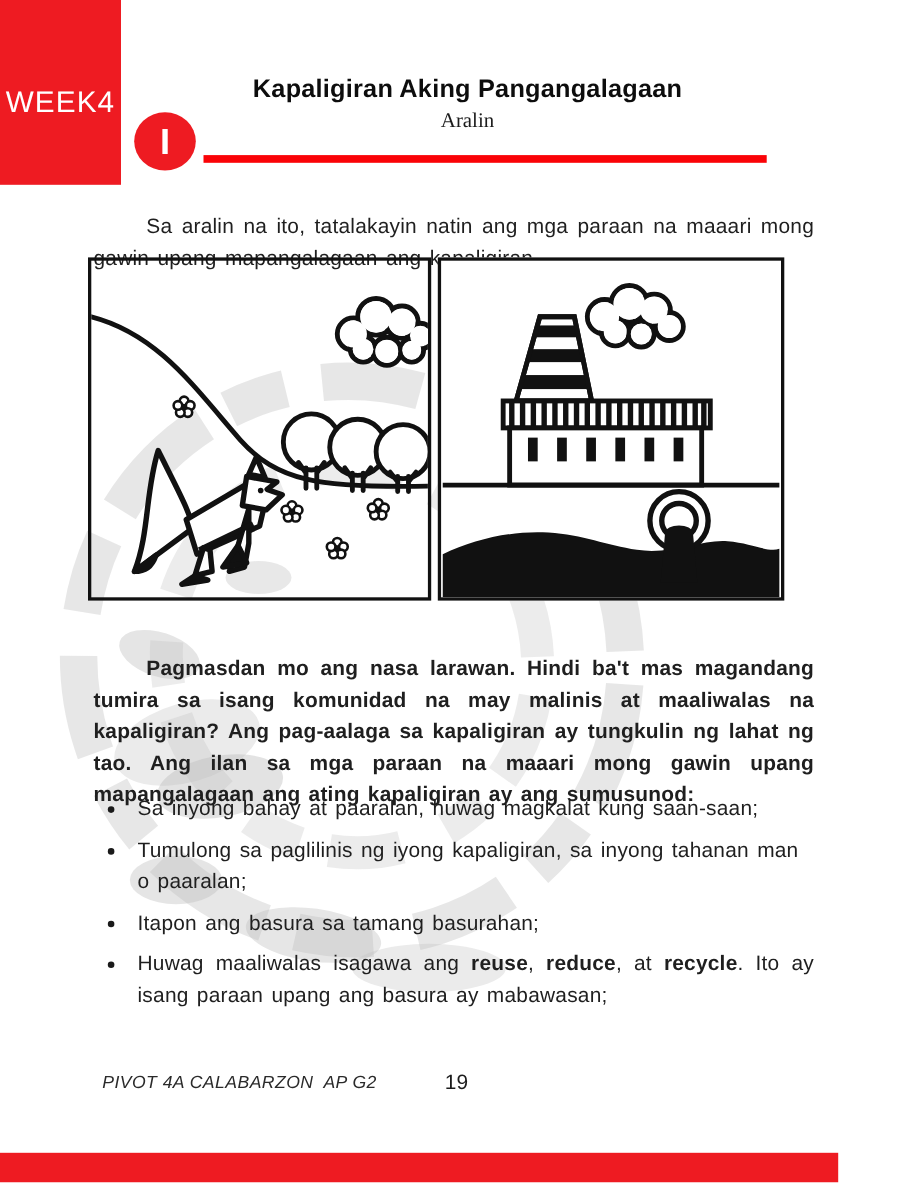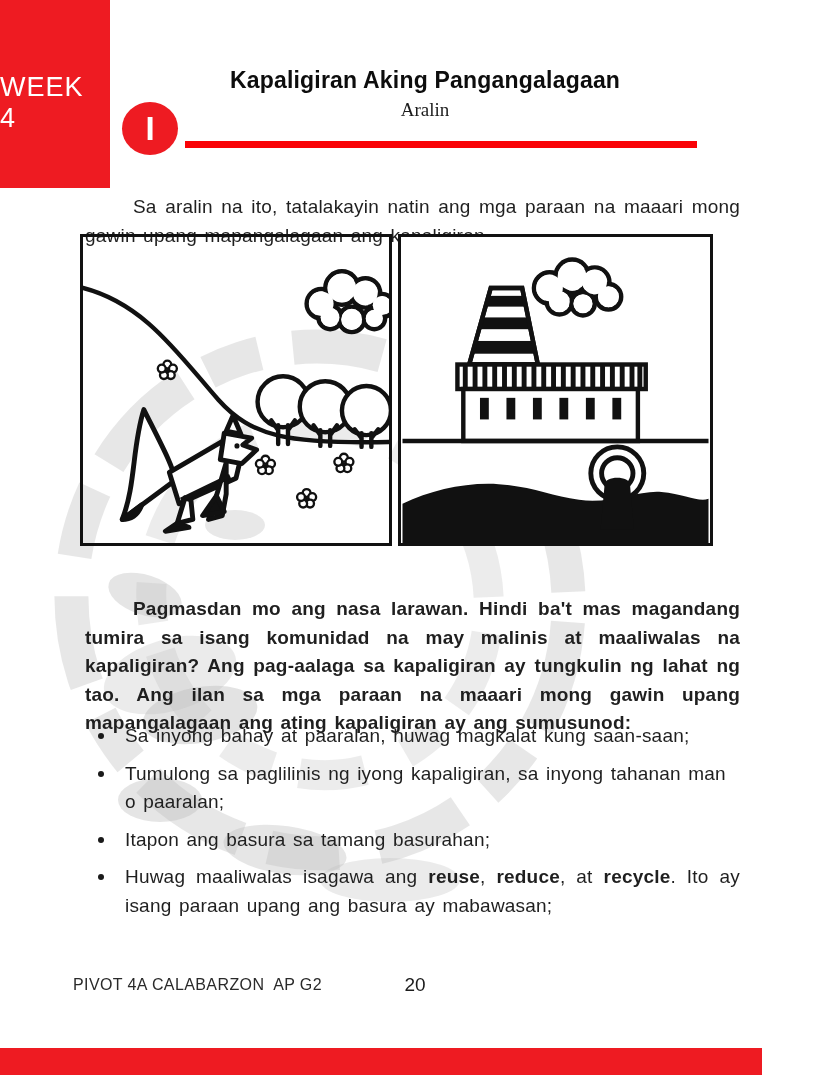--- a/index.html
+++ b/index.html
@@ -4,22 +4,22 @@
 <style>
   html,body{margin:0;padding:0;}
   body{
     width:825px;height:1075px;position:relative;background:#ffffff;
     font-family:"Liberation Sans", sans-serif;color:#1c1c1c;overflow:hidden;
   }
   .layer{position:absolute;z-index:1;}
 
   
   .week-badge{
-    left:0;top:0;width:110px;height:188px;background:var(--red);
-    color:#fff;display:flex;flex-direction:column;align-items:flex-start;justify-content:center;
+    left:0;top:0;width:110px;height:168px;background:var(--red);
+    color:#fff;display:flex;flex-direction:row;align-items:center;justify-content:center;
     font-size:27px;letter-spacing:1px;line-height:31px;padding-top:18px;box-sizing:border-box;
   }
 
   
   .lesson-circle{
     left:122px;top:102px;width:56px;height:53px;background:var(--red);border-radius:50%;
     display:flex;align-items:center;justify-content:center;color:#fff;
     font-size:33px;font-weight:bold;
   }
 
@@ -46,21 +46,21 @@
 
   
   .bullet-list{left:85px;top:722px;width:655px;margin:0;padding:0;list-style:none;}
   .bullet-item{display:flex;margin:0 0 9px 0;}
   .bullet-item .dot{flex:0 0 auto;width:6px;height:6px;border-radius:50%;background:#1a1a1a;margin:11px 21px 0 13px;}
   .bullet-item .btext{flex:1;font-size:19px;line-height:28.5px;letter-spacing:.2px;word-spacing:2px;color:#1f1f1f;}
   .bullet-item.justify .btext{text-align:justify;}
   .bullet-item .btext b{font-weight:bold;}
 
   
-  .footer-left{left:73px;top:976px;font-size:16px;color:#2a2a2a;white-space:pre;letter-spacing:.4px;}
+  .footer-left{left:93px;top:976px;font-size:16px;font-style:italic;color:#2a2a2a;white-space:pre;letter-spacing:.4px;}
   .page-number{left:395px;top:974px;width:40px;text-align:center;font-size:19px;color:#1c1c1c;}
   .bottom-bar{left:0;top:1048px;width:762px;height:27px;background:var(--red);}
 
   
   .watermark{left:50px;top:295px;width:560px;height:610px;z-index:0;pointer-events:none;}
 
   :root{--red:#ee1b22;--redline:#fa0307;}
 </style>
 </head>
 <body>
@@ -247,14 +247,14 @@
       <span class="dot"></span>
       <span class="btext"><span>Itapon ang basura sa tamang basurahan;</span></span>
     </li>
     <li class="bullet-item justify">
       <span class="dot"></span>
       <span class="btext"><span>Huwag maaliwalas isagawa ang </span><b>reuse</b><span>, </span><b>reduce</b><span>, at </span><b>recycle</b><span>. Ito ay isang paraan upang ang basura ay mabawasan;</span></span>
     </li>
   </ul>
 
 <div class="layer footer-left">PIVOT 4A CALABARZON  AP G2</div>
-<div class="layer page-number">20</div>
+<div class="layer page-number">19</div>
 <div class="layer bottom-bar"></div>
 
 </body></html>

